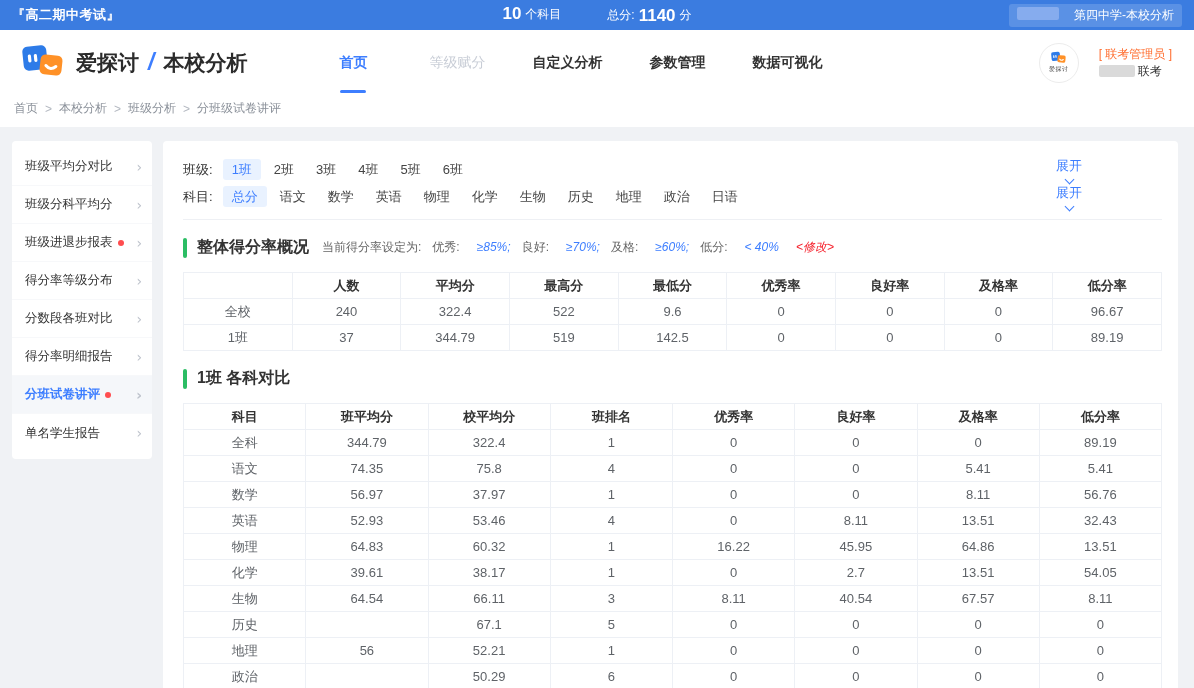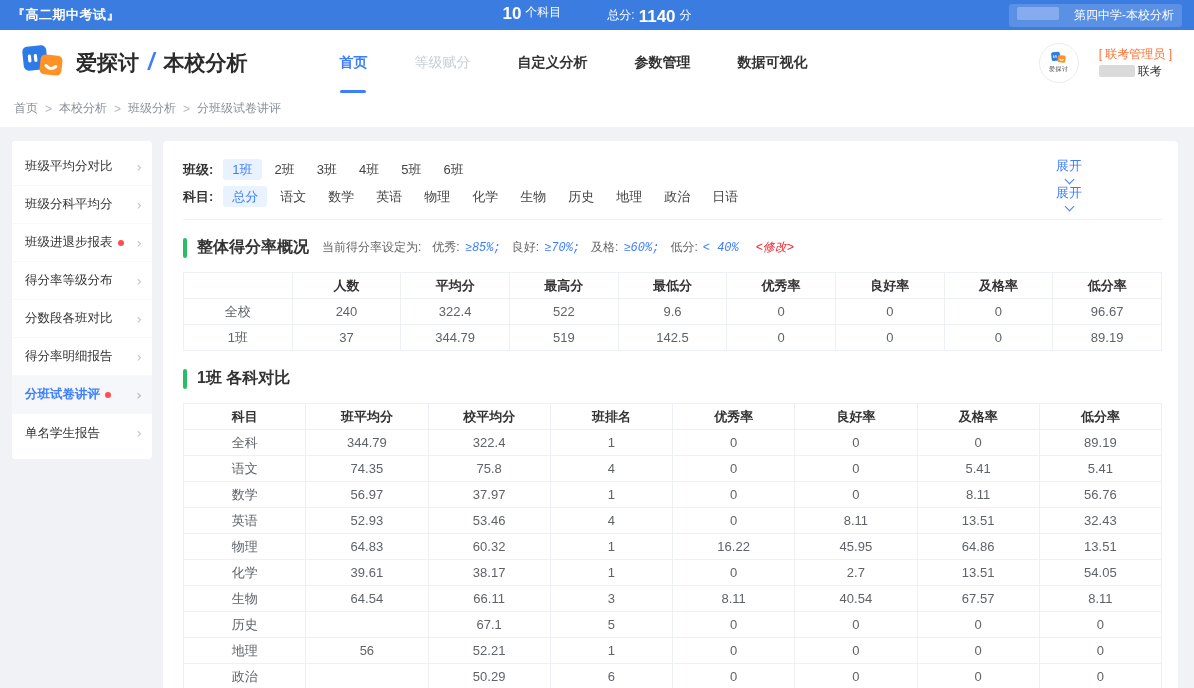--- a/index.html
+++ b/index.html
@@ -9,41 +9,41 @@
     background:#F0F2F5;
     font-family:"Liberation Sans","DejaVu Sans",sans-serif;
     color:#333;
   }
   
   .topbar { position:relative; height:30px; background:#3B7CE0; color:#fff;
     display:flex; align-items:center; padding:0 12px; font-size:13px; }
   .topbar-left { font-weight:bold; letter-spacing:.5px; }
   .topbar-center { position:absolute; left:50%; transform:translateX(-50%);
     display:flex; gap:46px; align-items:baseline; white-space:nowrap; }
-  .stat { display:flex; align-items:flex-start; gap:4px; }
+  .stat { display:flex; align-items:center; gap:4px; }
   .stat .big { font-size:17px; font-weight:bold; }
   .stat .small { font-size:12px; }
   .school-badge { margin-left:auto; background:rgba(255,255,255,.16);
     border-radius:3px; padding:3px 8px; display:flex; gap:15px;
     font-size:12px; }
   .redacted-blue { width:42px; height:13px; background:#86ACEE; border-radius:2px; }
   
   .navbar { height:65px; background:#fff; display:flex; align-items:center;
     padding:0 22px; }
   .logo { display:flex; align-items:center; gap:10px; }
   .logo-text { display:flex; align-items:center; gap:9px; font-size:21px;
     font-weight:bold; color:#2b2b2b; }
   .logo-slash { color:#3D7EFF; font-style:italic; font-size:23px; font-weight:bold; }
   .nav-tabs { display:flex; gap:47px; margin-left:92px; font-size:14px; height:100%; align-items:center; }
   .nav-tab { position:relative; height:100%; display:flex; align-items:center;
     cursor:pointer; color:#333; font-weight:600; white-space:nowrap; }
   .nav-tab.active { color:#3D7EFF; }
   .nav-tab.active::after { content:""; position:absolute; left:50%; transform:translateX(-50%);
     bottom:2px; width:26px; height:3px; border-radius:2px; background:#3D7EFF; }
-  .nav-tab.disabled { color:#C8CDD6; font-weight:400; }
+  .nav-tab.disabled { color:#C8CDD6; font-weight:400;margin-left:15px; }
   .nav-user { margin-left:auto; display:flex; align-items:center; gap:20px; }
   .avatar { width:40px; height:40px; border-radius:50%; border:1px solid #ececec;
     display:flex; flex-direction:column; align-items:center; justify-content:center; gap:1px; }
   .avatar-caption { font-size:6px; color:#444; letter-spacing:.5px; }
   .user-meta { font-size:12px; line-height:1.4; }
   .user-role { color:#FF6E30; }
   .user-name { color:#333; display:flex; align-items:center; gap:3px; }
   .redacted-gray { width:36px; height:12px; background:#DADADA; border-radius:2px; }
   
   .breadcrumb { background:#fff; padding:5px 14px 10px; font-size:12px;
@@ -58,35 +58,35 @@
   .side-item:last-child { border-bottom:none; }
   .side-item .s-label { flex:1; display:flex; align-items:center; }
   .side-item.active { background:#F5F7FA; color:#3D7EFF; font-weight:bold; }
   .dot { width:6px; height:6px; border-radius:50%; background:#FF4D4F;
     display:inline-block; margin-left:5px; }
   .chev { color:#BEC3CC; font-size:14px; font-family:"DejaVu Sans",sans-serif; }
   .main { flex:1; background:#fff; border-radius:4px; padding:15px 16px 10px 20px;
     min-height:555px; }
   
   .filter-row { display:flex; align-items:center; font-size:13px; height:27px; }
-  .filter-label { font-weight:bold; color:#333; margin-right:10px; }
+  .filter-label { font-weight:normal; color:#333; margin-right:10px; }
   .chip { padding:3px 9px; border-radius:3px; color:#444; margin-right:4px; cursor:pointer; white-space:nowrap; }
   .chip.selected { background:#E9F2FF; color:#3D7EFF; }
   .expand { margin-left:auto; margin-right:80px; color:#3D7EFF; font-size:13px;
     display:flex; align-items:center; gap:5px; cursor:pointer;flex-direction:column; }
   .caret-down { width:7px; height:7px; border-right:1.5px solid #3D7EFF;
     border-bottom:1.5px solid #3D7EFF; transform:rotate(45deg); margin-top:-4px; }
   .filters-divider { border-bottom:1px solid #EEF0F4; margin-top:9px; }
   
   .section-head { display:flex; align-items:center; margin-top:17px; }
   .green-bar { width:4px; height:20px; border-radius:2px; background:#2BBD64; margin-right:10px; }
   .section-title { font-size:16px; font-weight:bold; color:#333; white-space:nowrap; }
   .criteria { font-size:12px; color:#666; margin-left:13px; display:flex;
     align-items:center; gap:11px; white-space:nowrap; }
-  .crit-item .crit-val { color:#3D7EFF; font-style:italic; margin-left:5px;font-family:Liberation Mono, monospace; }
+  .crit-item .crit-val { color:#3D7EFF; font-style:italic; margin-left:17px; }
   .modify { color:#F5222D; margin-left:6px; cursor:pointer; font-style:italic; }
   
   table { width:100%; border-collapse:collapse; margin-top:14px; font-size:13px;
     text-align:center; table-layout:fixed; }
   th, td { border:1px solid #EDF0F5; padding:6px 4px; height:13px; line-height:13px; }
   th { color:#333; font-weight:bold;text-align:center; }
   td { color:#5F6368; }
 </style>
 </head>
 <body>

